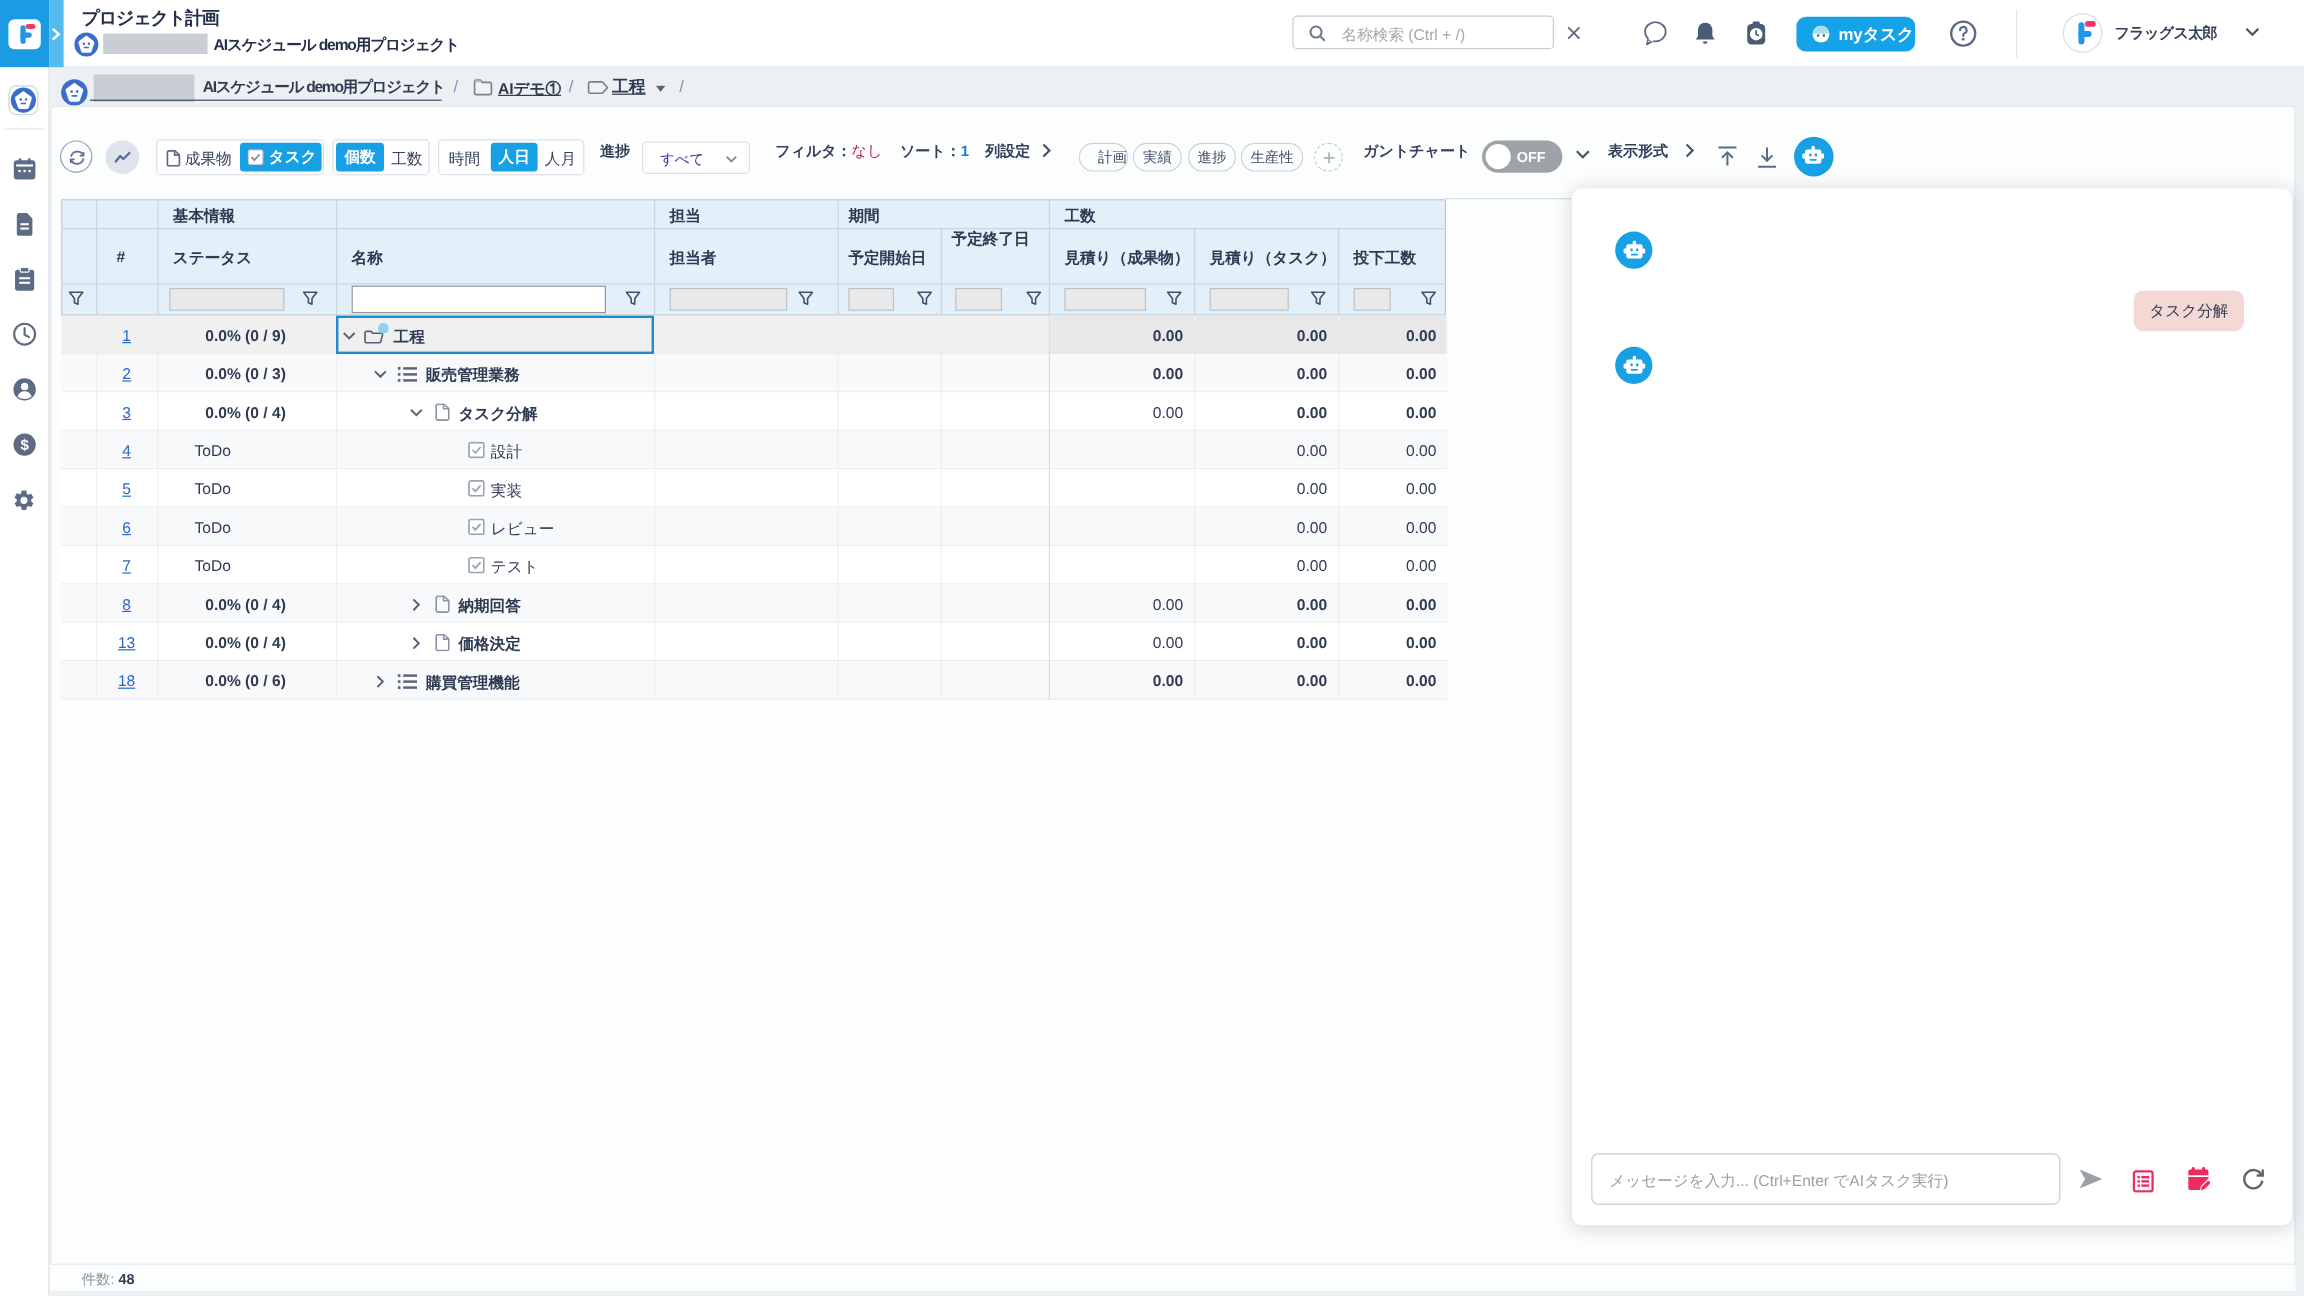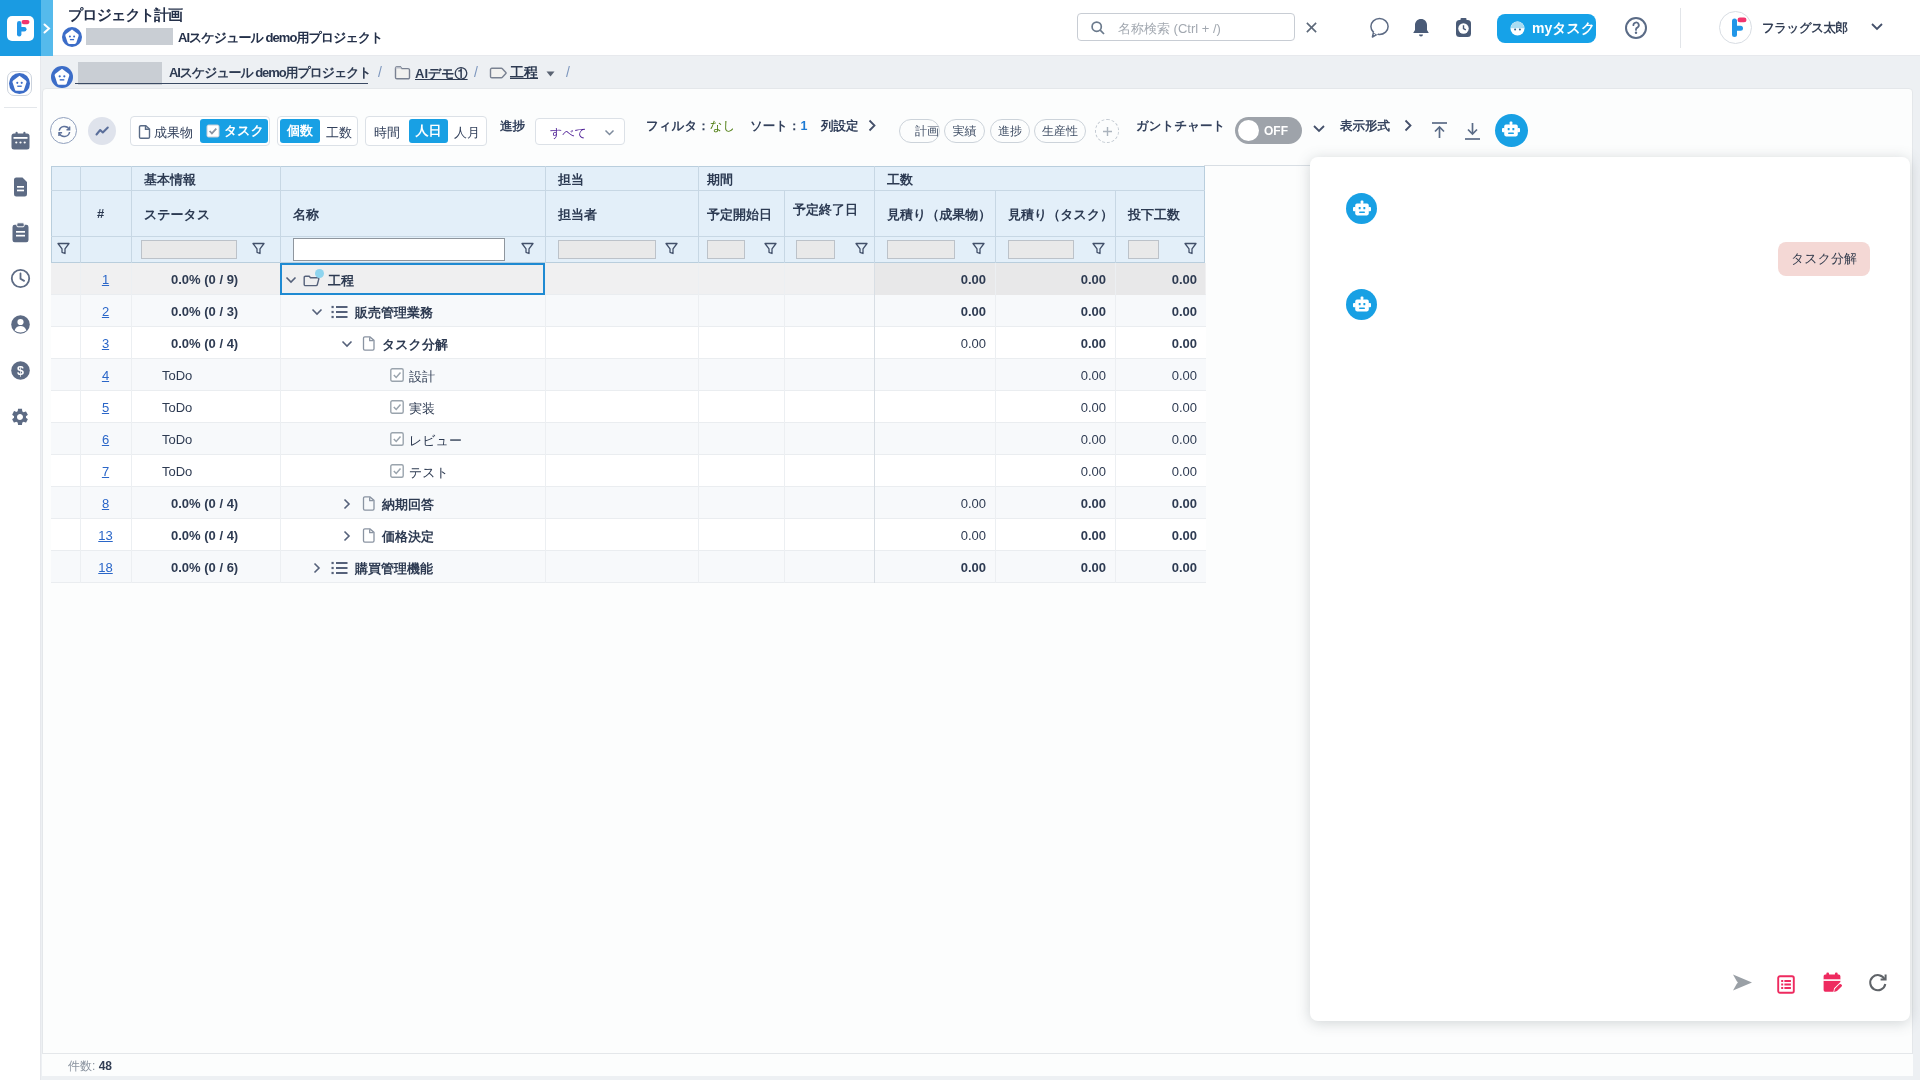--- a/index.html
+++ b/index.html
@@ -199,21 +199,21 @@
     <div class="tseg-on" style="left:43px;width:39px;">人日</div>
     <span class="tlabel" style="left:88px;top:7px">人月</span>
   </div>
   <span class="tlabel b abs" style="left:457px;top:29px;font-size:12.5px">進捗</span>
   <div class="abs" style="left:492px;top:29px;width:90px;height:27px;background:#fff;border:1px solid #dce1e7;border-radius:4px;">
     <span class="abs" style="left:14px;top:6px;font-size:12px;color:#4c1d95">すべて</span>
     <svg class="abs" style="left:68px;top:10px" width="11" height="8" viewBox="0 0 11 8">
         <path d="M1.5 1.5l4 4 4-4" fill="none" stroke="#7d8a9c" stroke-width="1.5"></path>
       </svg>
   </div>
-  <span class="abs b" style="left:603px;top:29px;font-size:12.5px;color:#33415c">フィルタ：<span style="font-weight:normal;color:#4d7c0f">なし</span></span>
+  <span class="abs b" style="left:603px;top:29px;font-size:12.5px;color:#33415c">フィルタ：<span style="font-weight:normal;color:#be185d">なし</span></span>
   <span class="abs b" style="left:707px;top:29px;font-size:12.5px;color:#33415c">ソート：<span style="color:#1c7ad4">1</span></span>
   <span class="abs b" style="left:778px;top:29px;font-size:12.5px;color:#33415c">列設定</span>
   <svg class="abs" style="left:825px;top:30px" width="9" height="13" viewBox="0 0 9 13">
       <path d="M1.5 1.5l5 5-5 5" fill="none" stroke="#44506a" stroke-width="1.8"></path>
     </svg>
   <div class="chip" style="left:856px;width:41px;text-align:right;">計画</div>
   <div class="chip" style="left:901px;width:41px;">実績</div>
   <div class="chip" style="left:947px;width:40px;">進捗</div>
   <div class="chip" style="left:991px;width:52px;">生産性</div>
   <div class="abs" style="left:1052px;top:30px;width:24px;height:24px;border:1.5px dashed #c3cad2;border-radius:50%;">
@@ -277,21 +277,21 @@
 <div class="vline" style="left:1064px;top:24px;height:73px;background:#c7d7e4"></div>
 <div class="hcell" style="left:93px;top:5px">基本情報</div>
 <div class="hcell" style="left:507px;top:5px">担当</div>
 <div class="hcell" style="left:656px;top:5px">期間</div>
 <div class="hcell" style="left:836px;top:5px">工数</div>
 <div class="hcell" style="left:46px;top:40px">#</div>
 <div class="hcell" style="left:93px;top:40px">ステータス</div>
 <div class="hcell" style="left:242px;top:40px">名称</div>
 <div class="hcell" style="left:507px;top:40px">担当者</div>
 <div class="hcell" style="left:656px;top:40px">予定開始日</div>
-<div class="hcell" style="left:742px;top:35px">予定終了日</div>
+<div class="hcell" style="left:742px;top:24px">予定終了日</div>
 <div class="hcell" style="left:836px;top:40px">見積り（成果物）</div>
 <div class="hcell" style="left:957px;top:40px">見積り（タスク）</div>
 <div class="hcell" style="left:1077px;top:40px">投下工数</div>
 <svg class="abs" style="left:6px;top:76px" width="13" height="13" viewBox="0 0 13 13">
         <path d="M1 1.5h11L8 6.8v4.7l-3-1.2V6.8z" fill="none" stroke="#42506a" stroke-width="1.3" stroke-linejoin="round"></path>
       </svg>
 <div class="finput" style="left:90px;top:74px;width:96px;background:#e9e9e9"></div>
 <div class="finput" style="left:507px;top:74px;width:98px;background:#e9e9e9"></div>
 <div class="finput" style="left:656px;top:74px;width:38px;background:#e9e9e9"></div>
 <div class="finput" style="left:745px;top:74px;width:39px;background:#e9e9e9"></div>
@@ -653,20 +653,23 @@
     <svg style="margin:6px 5.5px" width="20" height="19" viewBox="0 0 20 19">
         <path d="M5 4.6h10a1.8 1.8 0 0 1 1.8 1.8v8.2a1.8 1.8 0 0 1-1.8 1.8H5a1.8 1.8 0 0 1-1.8-1.8V6.4A1.8 1.8 0 0 1 5 4.6z" fill="#fff"></path>
         <rect x="8.6" y="1.6" width="2.8" height="3.4" rx="0.9" fill="#fff"></rect>
         <rect x="1" y="8" width="2.8" height="4.2" rx="0.9" fill="#fff"></rect>
         <rect x="16.2" y="8" width="2.8" height="4.2" rx="0.9" fill="#fff"></rect>
         <rect x="6.7" y="8" width="1.9" height="2.3" rx="0.5" fill="#17a1e6"></rect>
         <rect x="11.4" y="8" width="1.9" height="2.3" rx="0.5" fill="#17a1e6"></rect>
         <rect x="7" y="12.4" width="6" height="1.5" rx="0.75" fill="#17a1e6"></rect>
       </svg>
   </div>
+  <div id="chat-input">
+      <span class="ph">メッセージを入力... (Ctrl+Enter でAIタスク実行)</span>
+    </div>
   <svg class="abs" style="left:421px;top:815px" width="23" height="21" viewBox="0 0 23 21">
       <path d="M2 2.5l19 8-19 8 4.5-8z" fill="#9aa0a6"></path>
       <path d="M6.5 10.5H2" stroke="#fff" stroke-width="1.5"></path>
     </svg>
   <svg class="abs" style="left:467px;top:818px" width="18" height="19" viewBox="0 0 18 19">
       <rect x="1.2" y="1.2" width="15.6" height="16.6" rx="1.8" fill="none" stroke="#ee2a5f" stroke-width="1.9"></rect>
       <rect x="4.2" y="5" width="2" height="2" fill="#ee2a5f"></rect>
       <rect x="7.4" y="5" width="6.5" height="2" fill="#ee2a5f"></rect>
       <rect x="4.2" y="8.5" width="2" height="2" fill="#ee2a5f"></rect>
       <rect x="7.4" y="8.5" width="6.5" height="2" fill="#ee2a5f"></rect>

